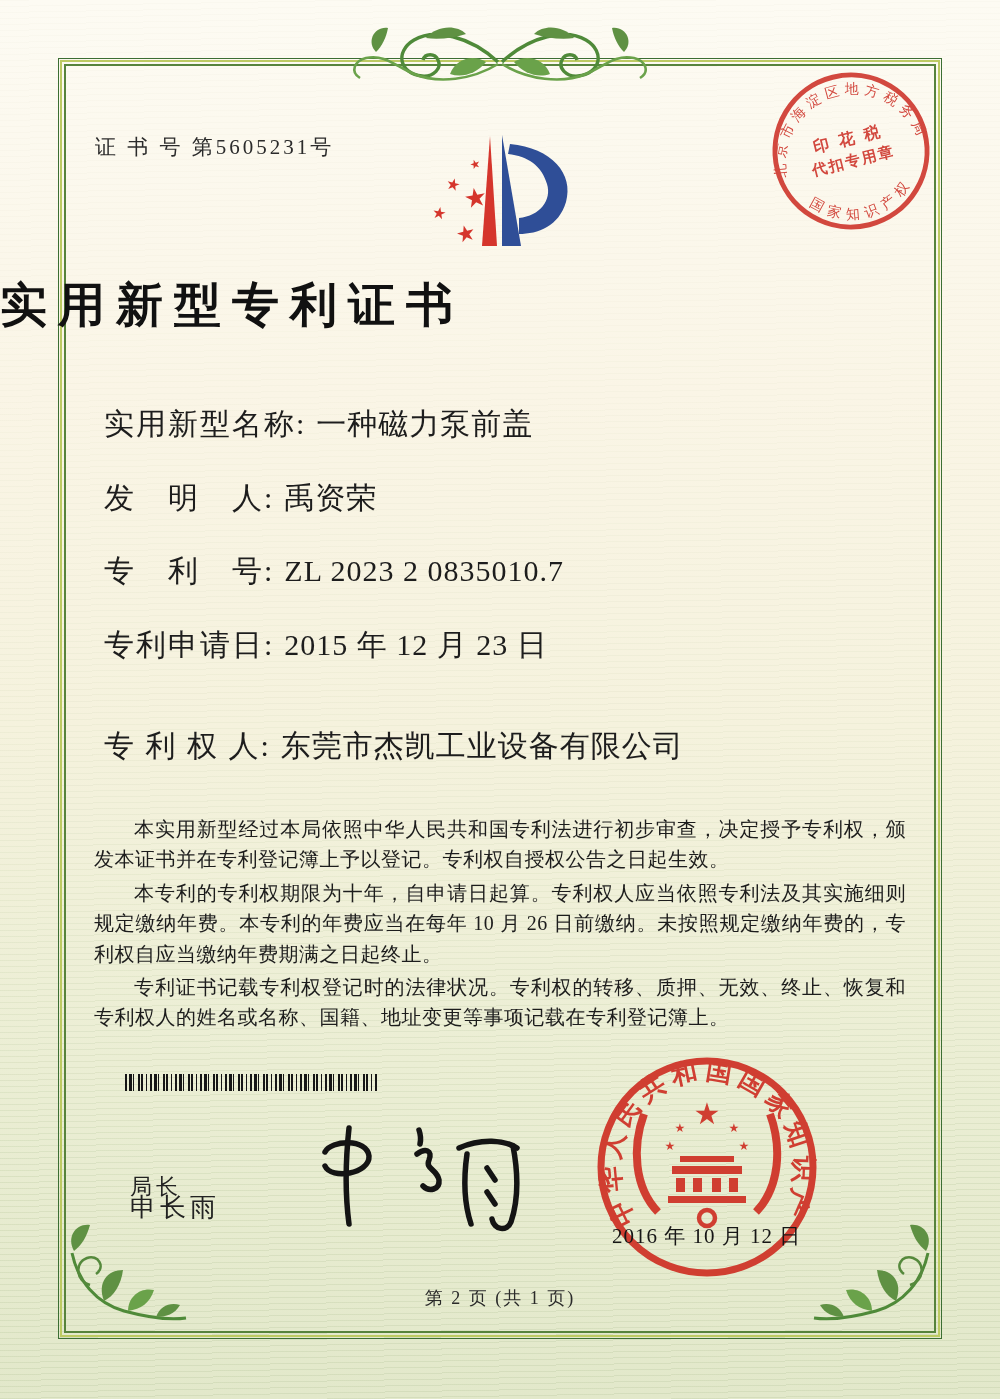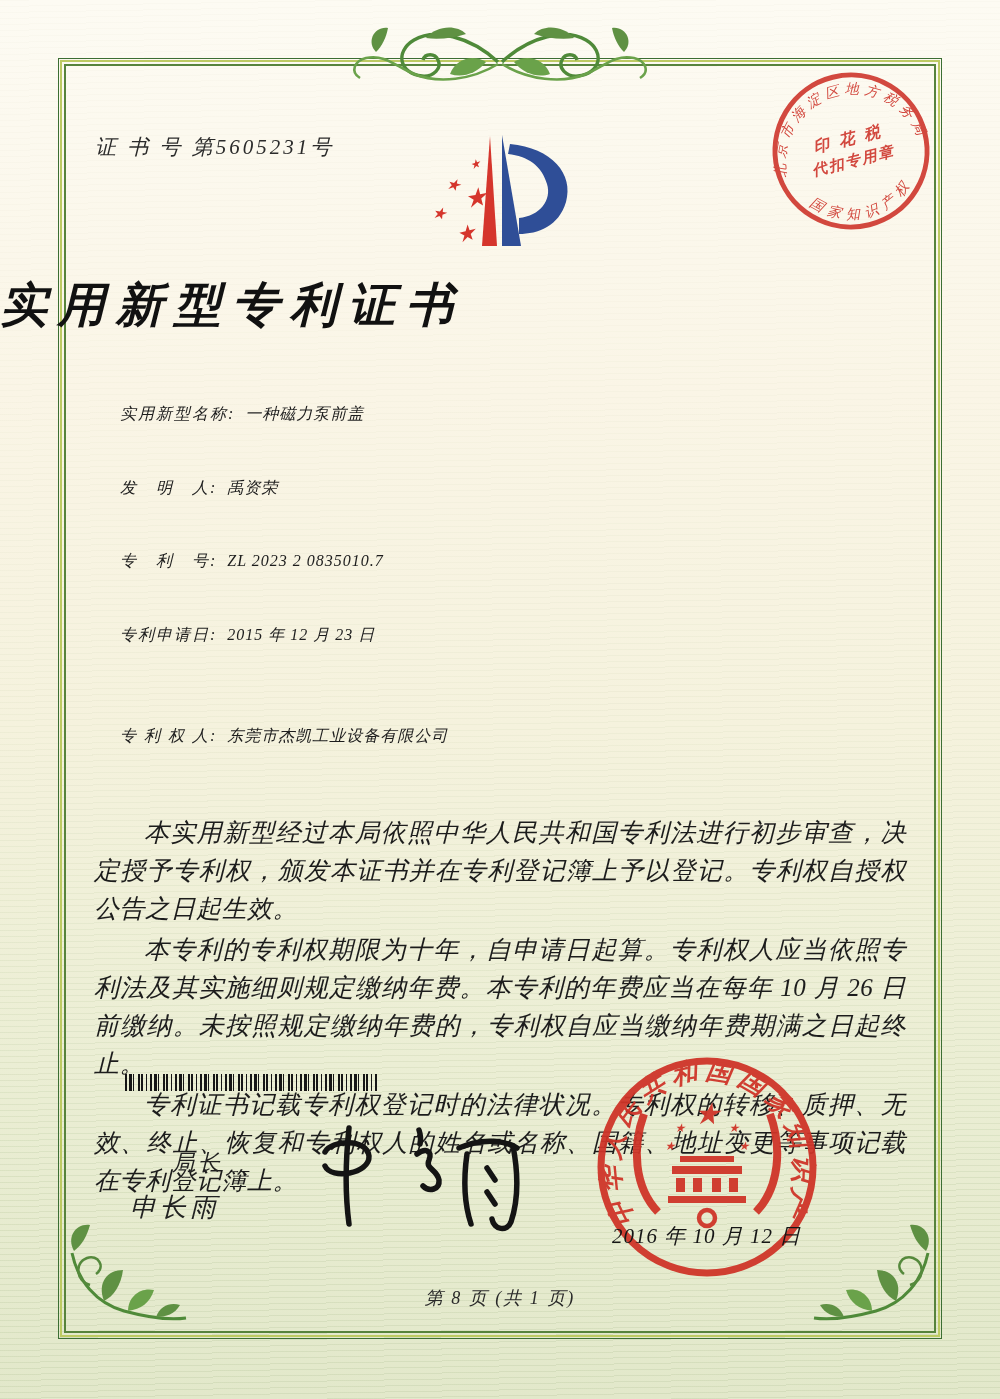--- a/index.html
+++ b/index.html
@@ -1,49 +1,48 @@
 <!DOCTYPE html>
 <html><head>
 <meta charset="utf-8">
 <style>
   * { margin:0; padding:0; box-sizing:border-box; }
   body { background:#888; font-family:"Liberation Serif","DejaVu Serif",serif; }
   .page{
     position:relative; width:1000px; height:1399px; margin:0 auto; overflow:hidden;
     background:linear-gradient(180deg,#fdfbf3 0%, #faf5e6 28%, #f5f2dd 52%, #ebeed4 76%, #e2e8ca 100%);
-    font-style:italic;
   }
   .texture{
     position:absolute; inset:0; pointer-events:none;
     background:repeating-linear-gradient(179deg, rgba(118,150,88,0.12) 0 1px, rgba(0,0,0,0) 1px 6px);
     -webkit-mask-image:linear-gradient(180deg, rgba(0,0,0,0.18) 0 22%, rgba(0,0,0,0.45) 55%, #000 85%);
             mask-image:linear-gradient(180deg, rgba(0,0,0,0.18) 0 22%, rgba(0,0,0,0.45) 55%, #000 85%);
   }
   .frame{ position:absolute; left:58px; top:58px; right:58px; bottom:60px; border:1px solid #3c6e33; }
   .frame::before{ content:""; position:absolute; inset:1px; border:2px solid #bdca62; }
   .frame::after { content:""; position:absolute; inset:5px; border:2px solid #57833c; }
   .abs{ position:absolute; }
   .cert-number{ left:95px; top:133px; font-size:21px; letter-spacing:3px; color:#2b2b2b; }
   .title{ left:0; right:0; top:274px; text-align:left; font-size:47px; font-weight:bold;
           letter-spacing:11px; color:#111; }
-  .field-row{ left:120px; font-size:16px; color:#1d1d1d; white-space:nowrap; }
+  .field-row{ left:104px; font-size:30px; color:#1d1d1d; white-space:nowrap; }
   .field-label{ letter-spacing:2px; }
   .field-value{ margin-left:10px; letter-spacing:1px; }
   .r0{top:404px;} .r1{top:478px;} .r2{top:551px;} .r3{top:625px;} .r4{top:698px;margin-top:28px;} .r5{top:772px;}
   .body-text{ left:94px; right:94px; top:814px; color:#1c1c1c; }
-  .body-text p{ font-size:25px; line-height:1.52; text-align:justify; text-indent:2em;
+  .body-text p{ font-size:20px; line-height:1.52; text-align:justify; text-indent:2em;
                 letter-spacing:0.5px; margin-bottom:3px; }
   .barcode{ left:125px; top:1074px; width:252px; height:17px;
     background:repeating-linear-gradient(90deg,
       #161616 0 2px, transparent 2px 4px, #161616 4px 7px, transparent 7px 8px,
       #161616 8px 9px,  transparent 9px 13px, #161616 13px 15px, transparent 15px 16px,
       #161616 16px 18px, transparent 18px 21px, #161616 21px 22px, transparent 22px 25px);
   }
-  .sig-title{ left:130px; top:1148px; font-size:22px; letter-spacing:4px; color:#222;
-              font-family:"Liberation Sans","DejaVu Sans",sans-serif;margin-left:42px; }
+  .sig-title{ left:130px; top:1172px; font-size:22px; letter-spacing:4px; color:#222;
+              font-family:"Liberation Sans","DejaVu Sans",sans-serif; }
   .sig-name { left:130px; top:1190px; font-size:26px; letter-spacing:4px; color:#222;
               font-family:"Liberation Sans","DejaVu Sans",sans-serif; }
   .signature-svg{ left:282px; top:1122px; }
   .seal-svg{ left:592px; top:1052px; opacity:0.94; }
   .seal-date{ left:612px; top:1222px; font-size:21px; letter-spacing:1px; color:#161616; z-index:6; }
   .stamp-svg{ left:768px; top:68px; transform:rotate(-14deg); opacity:0.92; }
   .footer{ left:0; right:0; top:1286px; text-align:center; font-size:18px; letter-spacing:2px; color:#2a2a2a; }
   svg text{ font-family:"Liberation Serif","DejaVu Serif",serif; }
   .orn{ pointer-events:none; }
 </style>
@@ -181,14 +180,14 @@
       <rect x="137" y="126" width="9" height="14"></rect>
       <rect x="76" y="144" width="78" height="7"></rect>
       <path d="M52,62 C40,95 42,135 66,160" stroke="#cf3428" stroke-width="8" fill="none"></path>
       <path d="M178,62 C190,95 188,135 164,160" stroke="#cf3428" stroke-width="8" fill="none"></path>
       <circle cx="115" cy="166" r="8" fill="none" stroke="#cf3428" stroke-width="4.5"></circle>
     </g>
   </svg>
 
   <div class="abs seal-date">2016 年 10 月 12 日</div>
 
-  <div class="abs footer">第 8 页 (共 1 页)</div>
+  <div class="abs footer">第 2 页 (共 1 页)</div>
 </div>
 
 </body></html>

